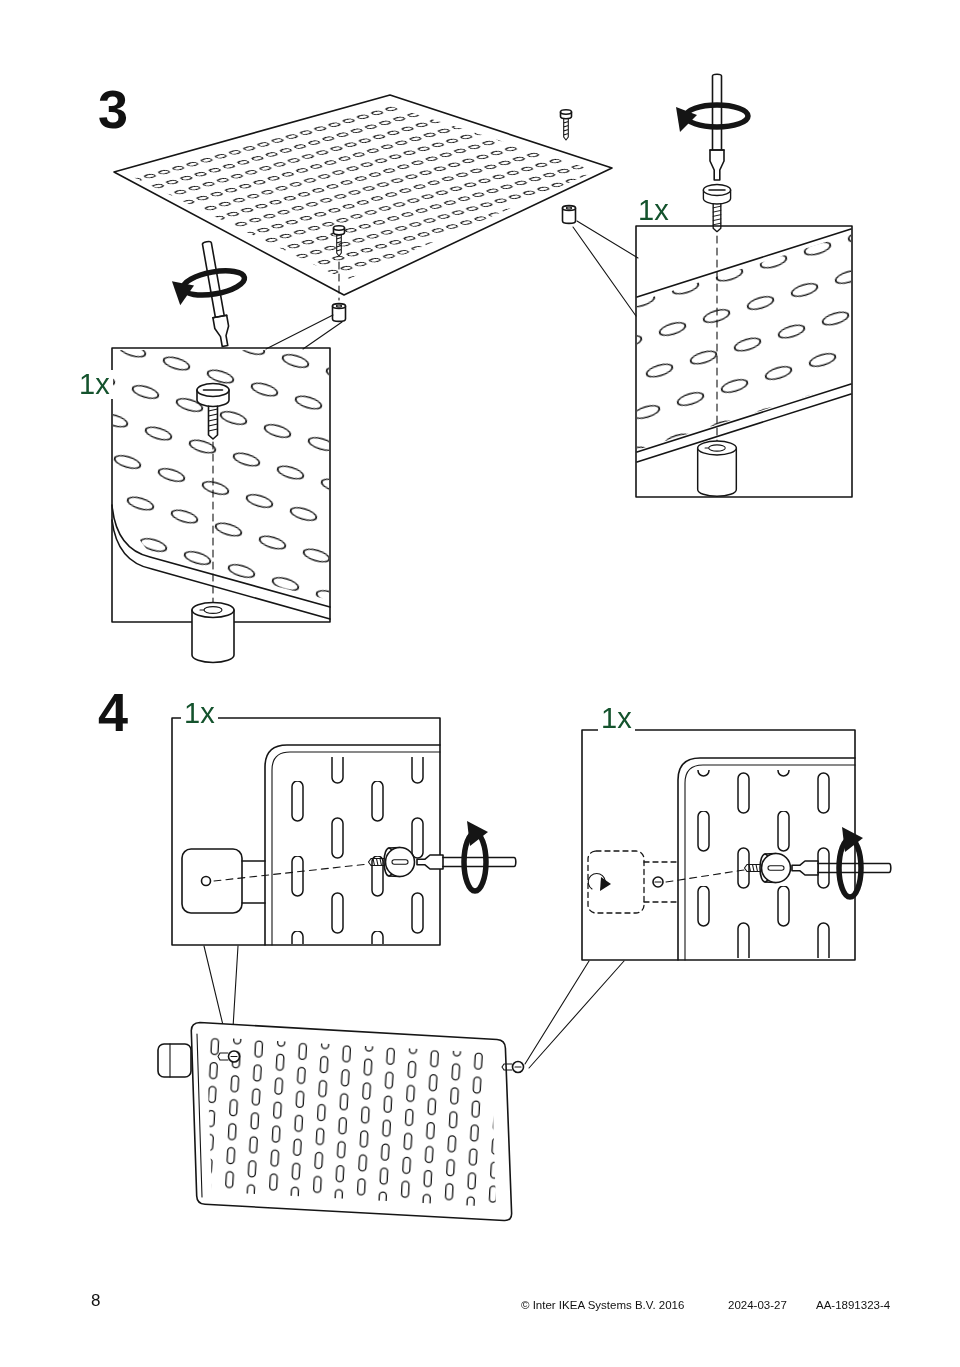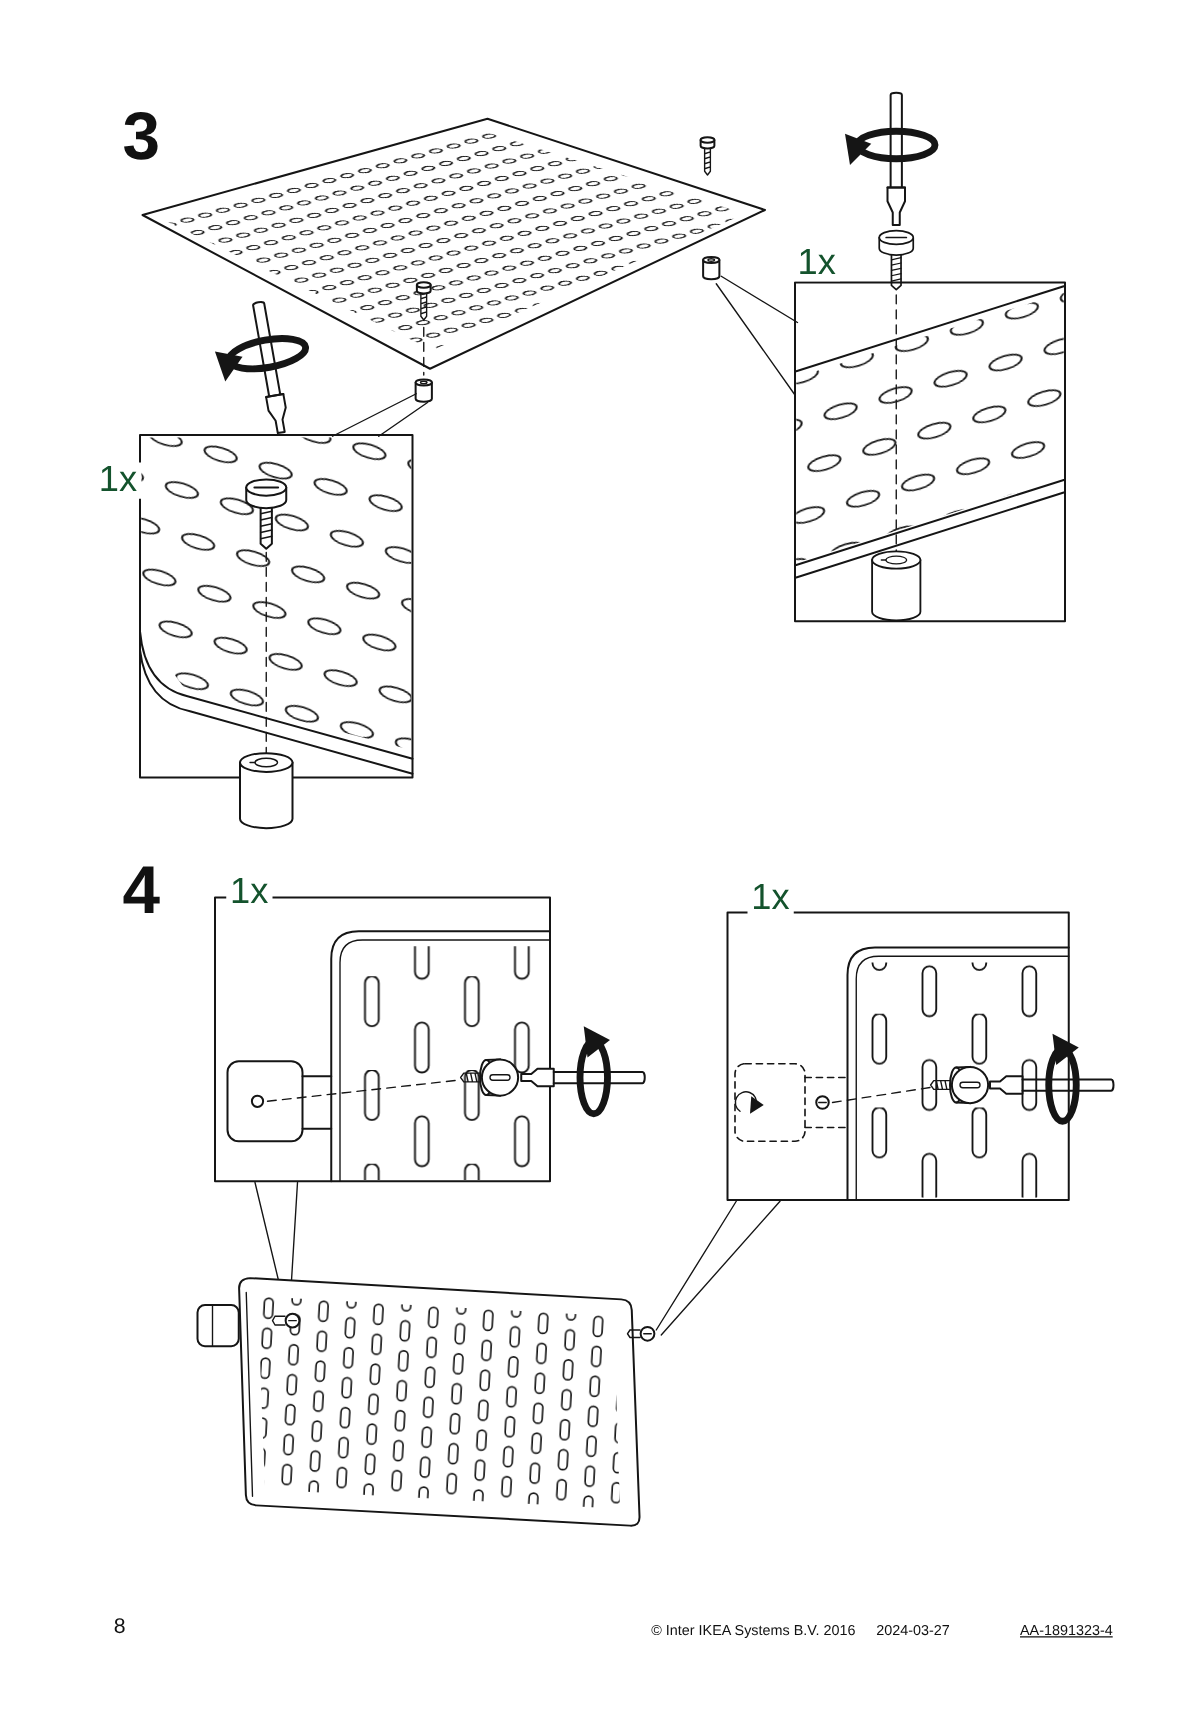--- a/index.html
+++ b/index.html
@@ -229,16 +229,16 @@
   <div class="abs step-num" style="left:98px; top:82px;">3</div>
   <div class="abs step-num" style="left:98px; top:685px;">4</div>
 
   <div class="abs qty" style="left:76px; top:370px;">1x</div>
   <div class="abs qty" style="left:635px; top:196px;">1x</div>
   <div class="abs qty" style="left:181px; top:699px;">1x</div>
   <div class="abs qty" style="left:598px; top:704px;">1x</div>
 
   <div class="abs page-num" style="left:91px; top:1291px;">8</div>
   <div class="abs footer-text" style="left:492px; top:1299px;margin-left:29px;">© Inter IKEA Systems B.V. 2016</div>
-  <div class="abs footer-text" style="left:701px; top:1299px;">2024-03-27</div>
-  <div class="abs footer-text" style="left:816px; top:1299px;text-decoration:underline;">AA-1891323-4</div>
+  <div class="abs footer-text" style="left:728px; top:1299px;">2024-03-27</div>
+  <div class="abs footer-text" style="left:816px; top:1299px;">AA-1891323-4</div>
 
 </div>
 
 </body></html>

